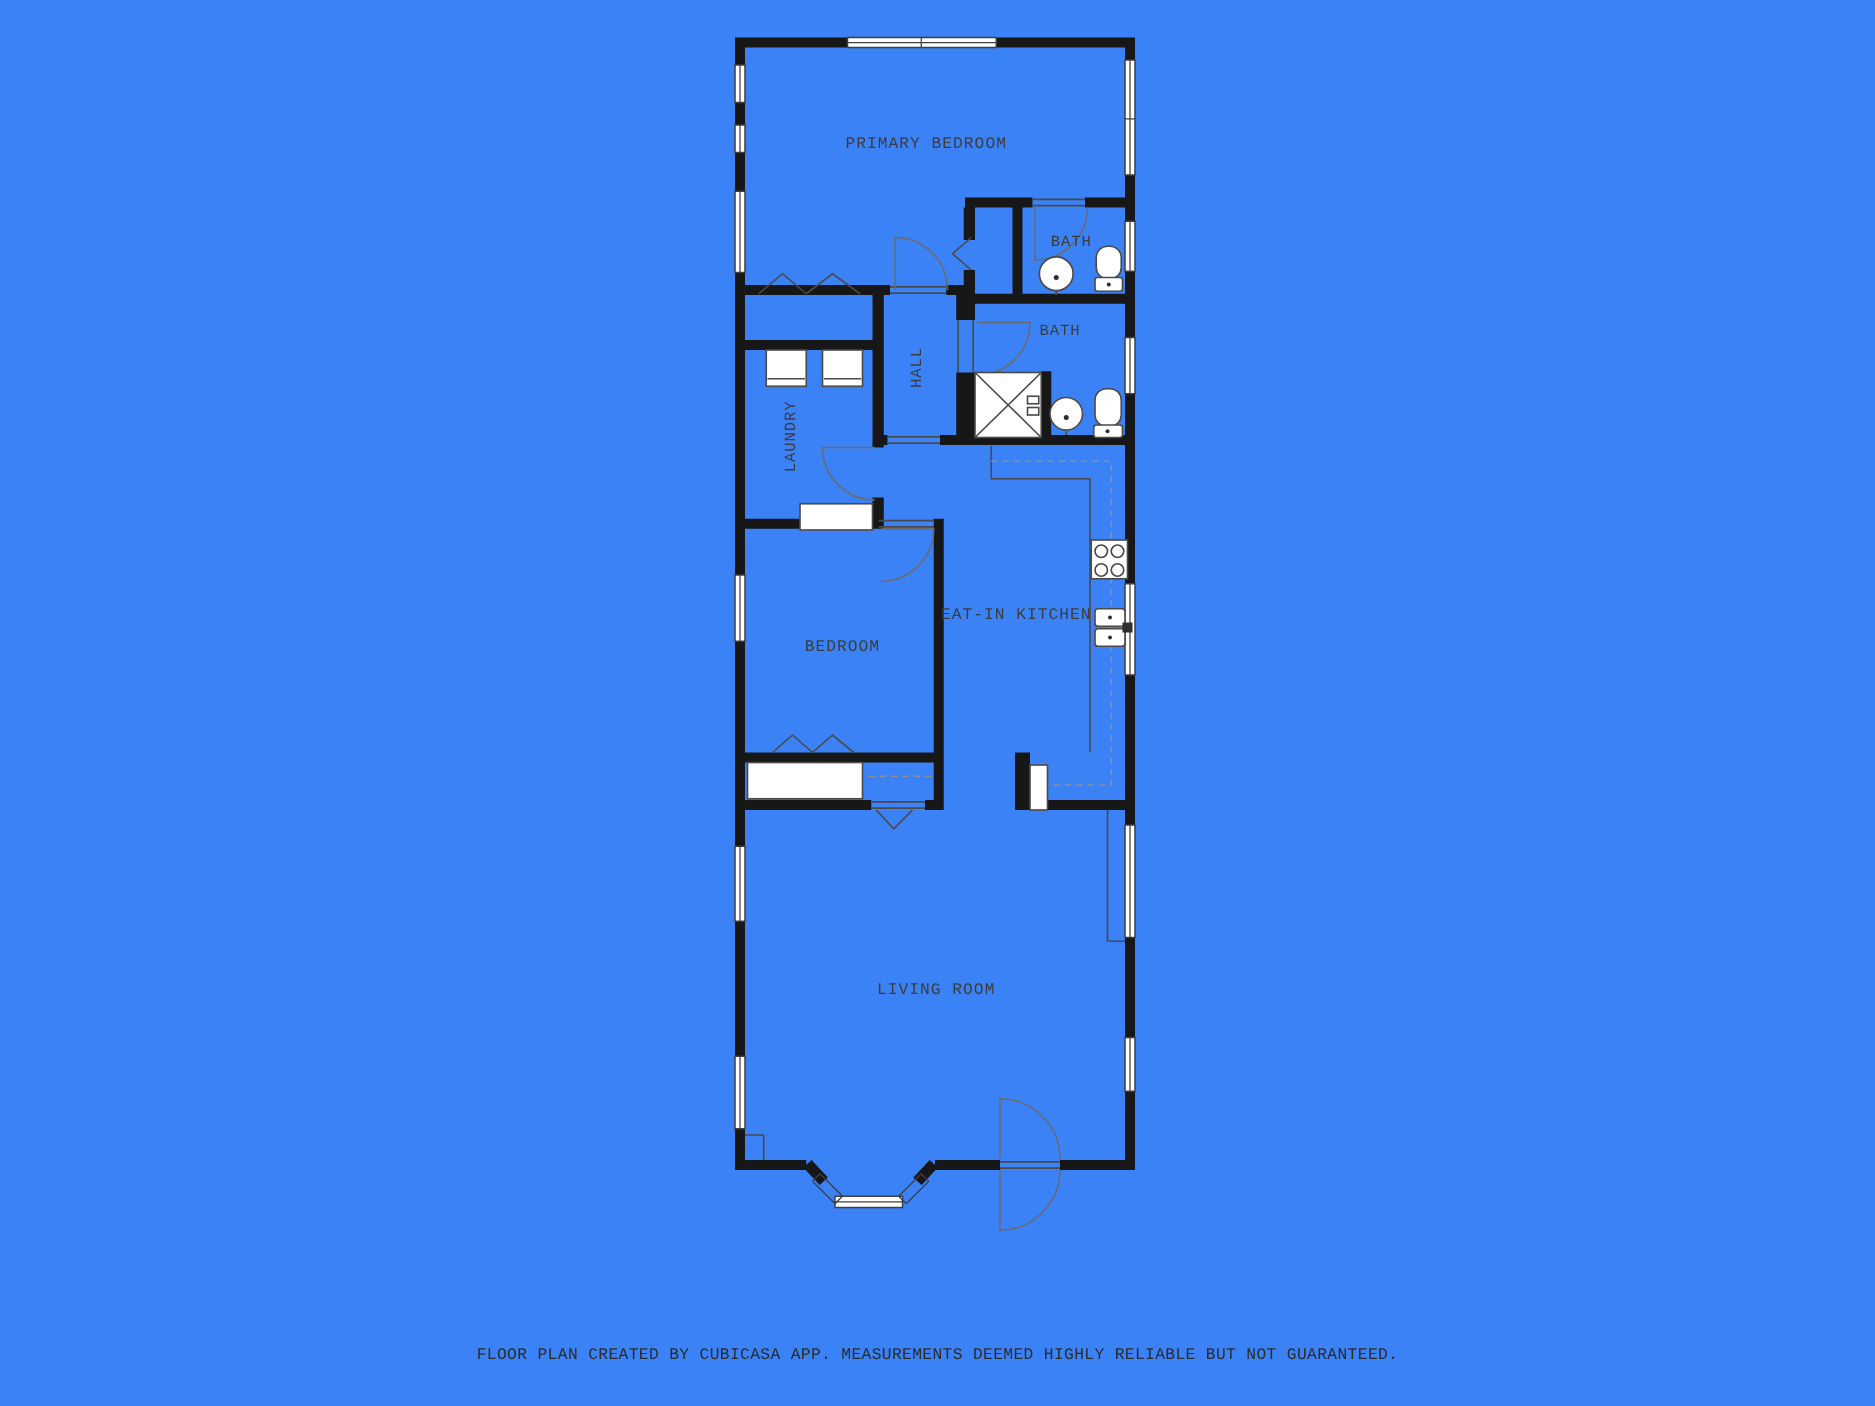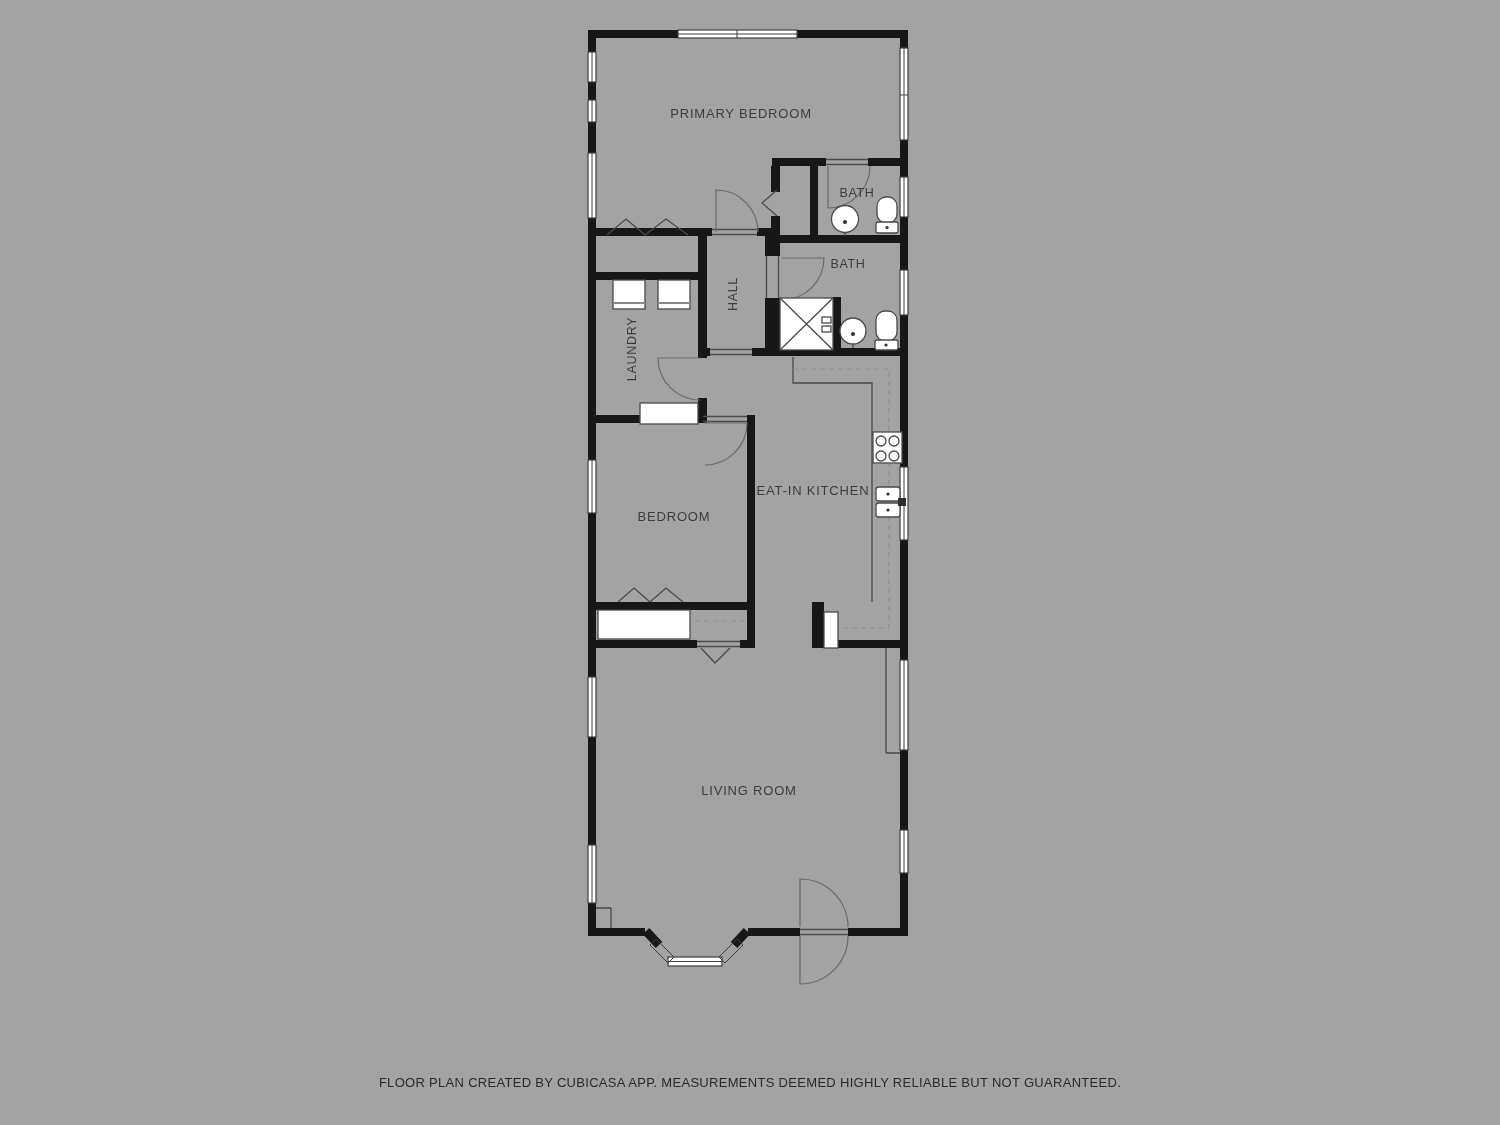--- a/index.html
+++ b/index.html
@@ -1,17 +1,17 @@
 <!DOCTYPE html>
 <html><head>
 <meta charset="utf-8">
 <style>
   html,body{margin:0;padding:0;background:#ffffff;}
-  .page{position:relative;width:1500px;height:1125px;background:#a3a3a3;overflow:hidden;
-        font-family:Liberation Sans, sans-serif;}
+  .page{position:relative;width:1500px;height:1125px;background:#3b82f6;overflow:hidden;
+        font-family:Liberation Mono, monospace;}
   svg{position:absolute;left:0;top:0;}
   .wall{fill:#171717;stroke:none;}
   .win{fill:#ffffff;stroke:#3f3f3f;stroke-width:1.2;}
   .winline{stroke:#3f3f3f;stroke-width:1;fill:none;}
   .thin{stroke:#4a4a4a;stroke-width:1.3;fill:none;}
   .thinw{stroke:#4a4a4a;stroke-width:1.3;fill:#ffffff;}
   .dash{stroke:#8f8f8f;stroke-width:1.2;fill:none;stroke-dasharray:5 4;}
   .arc{stroke:#6a6a6a;stroke-width:1.2;fill:none;}
   .fixdark{fill:#2e2e2e;stroke:none;}
   .stub{stroke:#171717;stroke-width:9;fill:none;}

